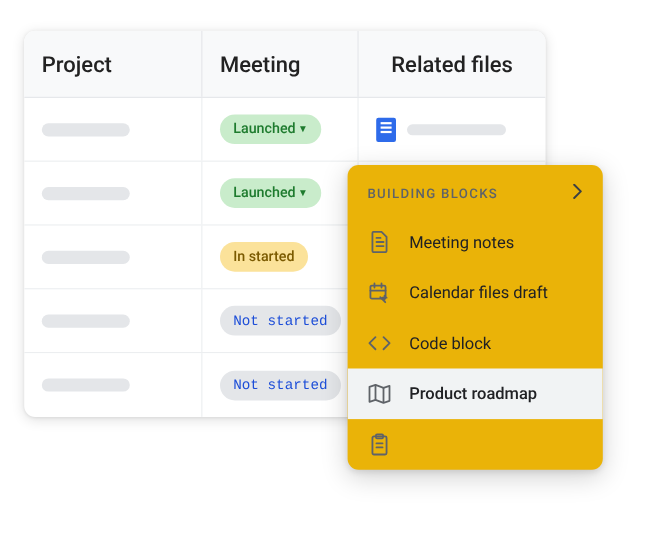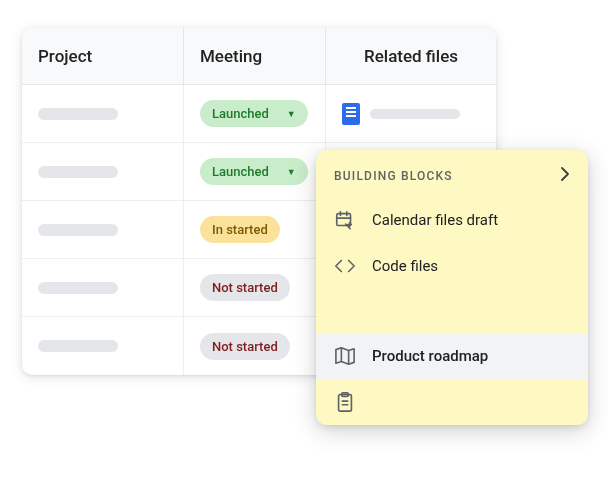--- a/index.html
+++ b/index.html
@@ -21,21 +21,21 @@
       box-shadow: 0 2px 12px rgba(0,0,0,0.12), 0 1px 3px rgba(0,0,0,0.08);
       overflow: hidden;
     }
     .table-header {
       display: flex;
       background: #f8f9fa;
       border-bottom: 1px solid #e4e6e9;
     }
     .th {
       padding: 18px 16px;
-      font-size: 17px;
+      font-size: 20px;
       font-weight: 500;
       color: #222;
     }
     .col-project { width: 162px; border-right: 1px solid #e4e6e9; }
     .col-status { width: 142px; border-right: 1px solid #e4e6e9; }
     .col-files { flex: 1; text-align: center; }
     .table-row {
       display: flex;
       border-bottom: 1px solid #eceef0;
       height: 58px;
@@ -74,34 +74,34 @@
       box-shadow: 0 4px 0 #fff, 0 8px 0 #fff;
     }
     .ph-file-line { width: 90px; height: 10px; background: #e4e6e9; border-radius: 5px; }
     .status-chip {
       display: inline-flex;
       align-items: center;
       padding: 6px 12px;
       border-radius: 16px;
       font-size: 13px;
       font-weight: 500;
-      gap: 16px;
+      gap: 0;
       white-space: nowrap;
     }
     .chip-launched { background: #c9eccb; color: #1e7b2e; }
     .chip-inprogress { background: #fbe29a; color: #7b5a00; }
-    .chip-notstarted { background: #e4e6e9; color: #7f1d1d; }
+    .chip-notstarted { background: #e4e6e9; color: #1d4ed8; font-family: Liberation Mono, monospace; }
     .chip-caret { font-size: 9px; margin-left: 2px; }
 
     .popup {
       position: absolute;
       top: 150px;
       left: 316px;
-      width: 272px;
-      background: #fef9c3;
+      width: 232px;
+      background: #eab308;
       border-radius: 10px;
       box-shadow: 0 6px 24px rgba(0,0,0,0.18), 0 2px 6px rgba(0,0,0,0.1);
       overflow: hidden;
     }
     .popup-header {
       display: flex;
       align-items: center;
       justify-content: space-between;
       padding: 16px 18px 12px 18px;
     }
@@ -114,21 +114,21 @@
     .popup-chevron { color: #3c4043; }
     .menu-item {
       display: flex;
       align-items: center;
       gap: 16px;
       padding: 12px 18px;
       font-size: 15px;
       color: #202124;
       cursor: pointer;
     }
-    .menu-item.selected { background: #f1f3f4; font-weight: 500; margin-top: 44px; }
+    .menu-item.selected { background: #f1f3f4; font-weight: 500; }
     .menu-icon {
       width: 22px;
       height: 22px;
       display: flex;
       align-items: center;
       justify-content: center;
       color: #5f6368;
       flex-shrink: 0;
     }
   </style>
@@ -210,36 +210,45 @@
     <span class="popup-title">BUILDING BLOCKS</span>
     <span class="popup-chevron">
       <svg width="10" height="14" viewBox="0 0 8 14" fill="none">
           <path d="M1 1l6 6-6 6" stroke="currentColor" stroke-width="1.8" stroke-linecap="round" stroke-linejoin="round"></path>
         </svg>
     </span>
   </div>
   <div id="popup-items">
       <div class="menu-item">
         <span class="menu-icon">
+          <svg width="20" height="22" viewBox="0 0 20 24" fill="none">
+            <path d="M4 2h8l5 5v14a1 1 0 0 1-1 1H4a1 1 0 0 1-1-1V3a1 1 0 0 1 1-1z" stroke="currentColor" stroke-width="1.8"></path>
+            <path d="M7 12h7M7 16h7M7 8h4" stroke="currentColor" stroke-width="1.8" stroke-linecap="round"></path>
+          </svg>
+        </span>
+        <span>Meeting notes</span>
+      </div>
+      <div class="menu-item">
+        <span class="menu-icon">
           <svg width="22" height="22" viewBox="0 0 24 24" fill="none">
             <rect x="3" y="5" width="15" height="13" rx="1.5" stroke="currentColor" stroke-width="1.8"></rect>
             <path d="M7 3v4M14 3v4M3 10h15" stroke="currentColor" stroke-width="1.8" stroke-linecap="round"></path>
             <path d="M15 17l4 0 M17 15v4" stroke="currentColor" stroke-width="1.8" stroke-linecap="round"></path>
             <path d="M13 20l7 0" stroke="currentColor" stroke-width="1.8" stroke-linecap="round" transform="rotate(45 17 18)"></path>
           </svg>
         </span>
         <span>Calendar files draft</span>
       </div>
       <div class="menu-item">
         <span class="menu-icon">
           <svg width="22" height="16" viewBox="0 0 24 16" fill="none">
             <path d="M8 2L2 8l6 6M16 2l6 6-6 6" stroke="currentColor" stroke-width="1.8" stroke-linecap="round" stroke-linejoin="round"></path>
           </svg>
         </span>
-        <span>Code files</span>
+        <span>Code block</span>
       </div>
       <div class="menu-item selected">
         <span class="menu-icon">
           <svg width="22" height="20" viewBox="0 0 24 22" fill="none">
             <path d="M2 4l6-2 8 3 6-2v15l-6 2-8-3-6 2V4z" stroke="currentColor" stroke-width="1.8" stroke-linejoin="round"></path>
             <path d="M8 2v15M16 5v15" stroke="currentColor" stroke-width="1.8"></path>
           </svg>
         </span>
         <span>Product roadmap</span>
       </div>

